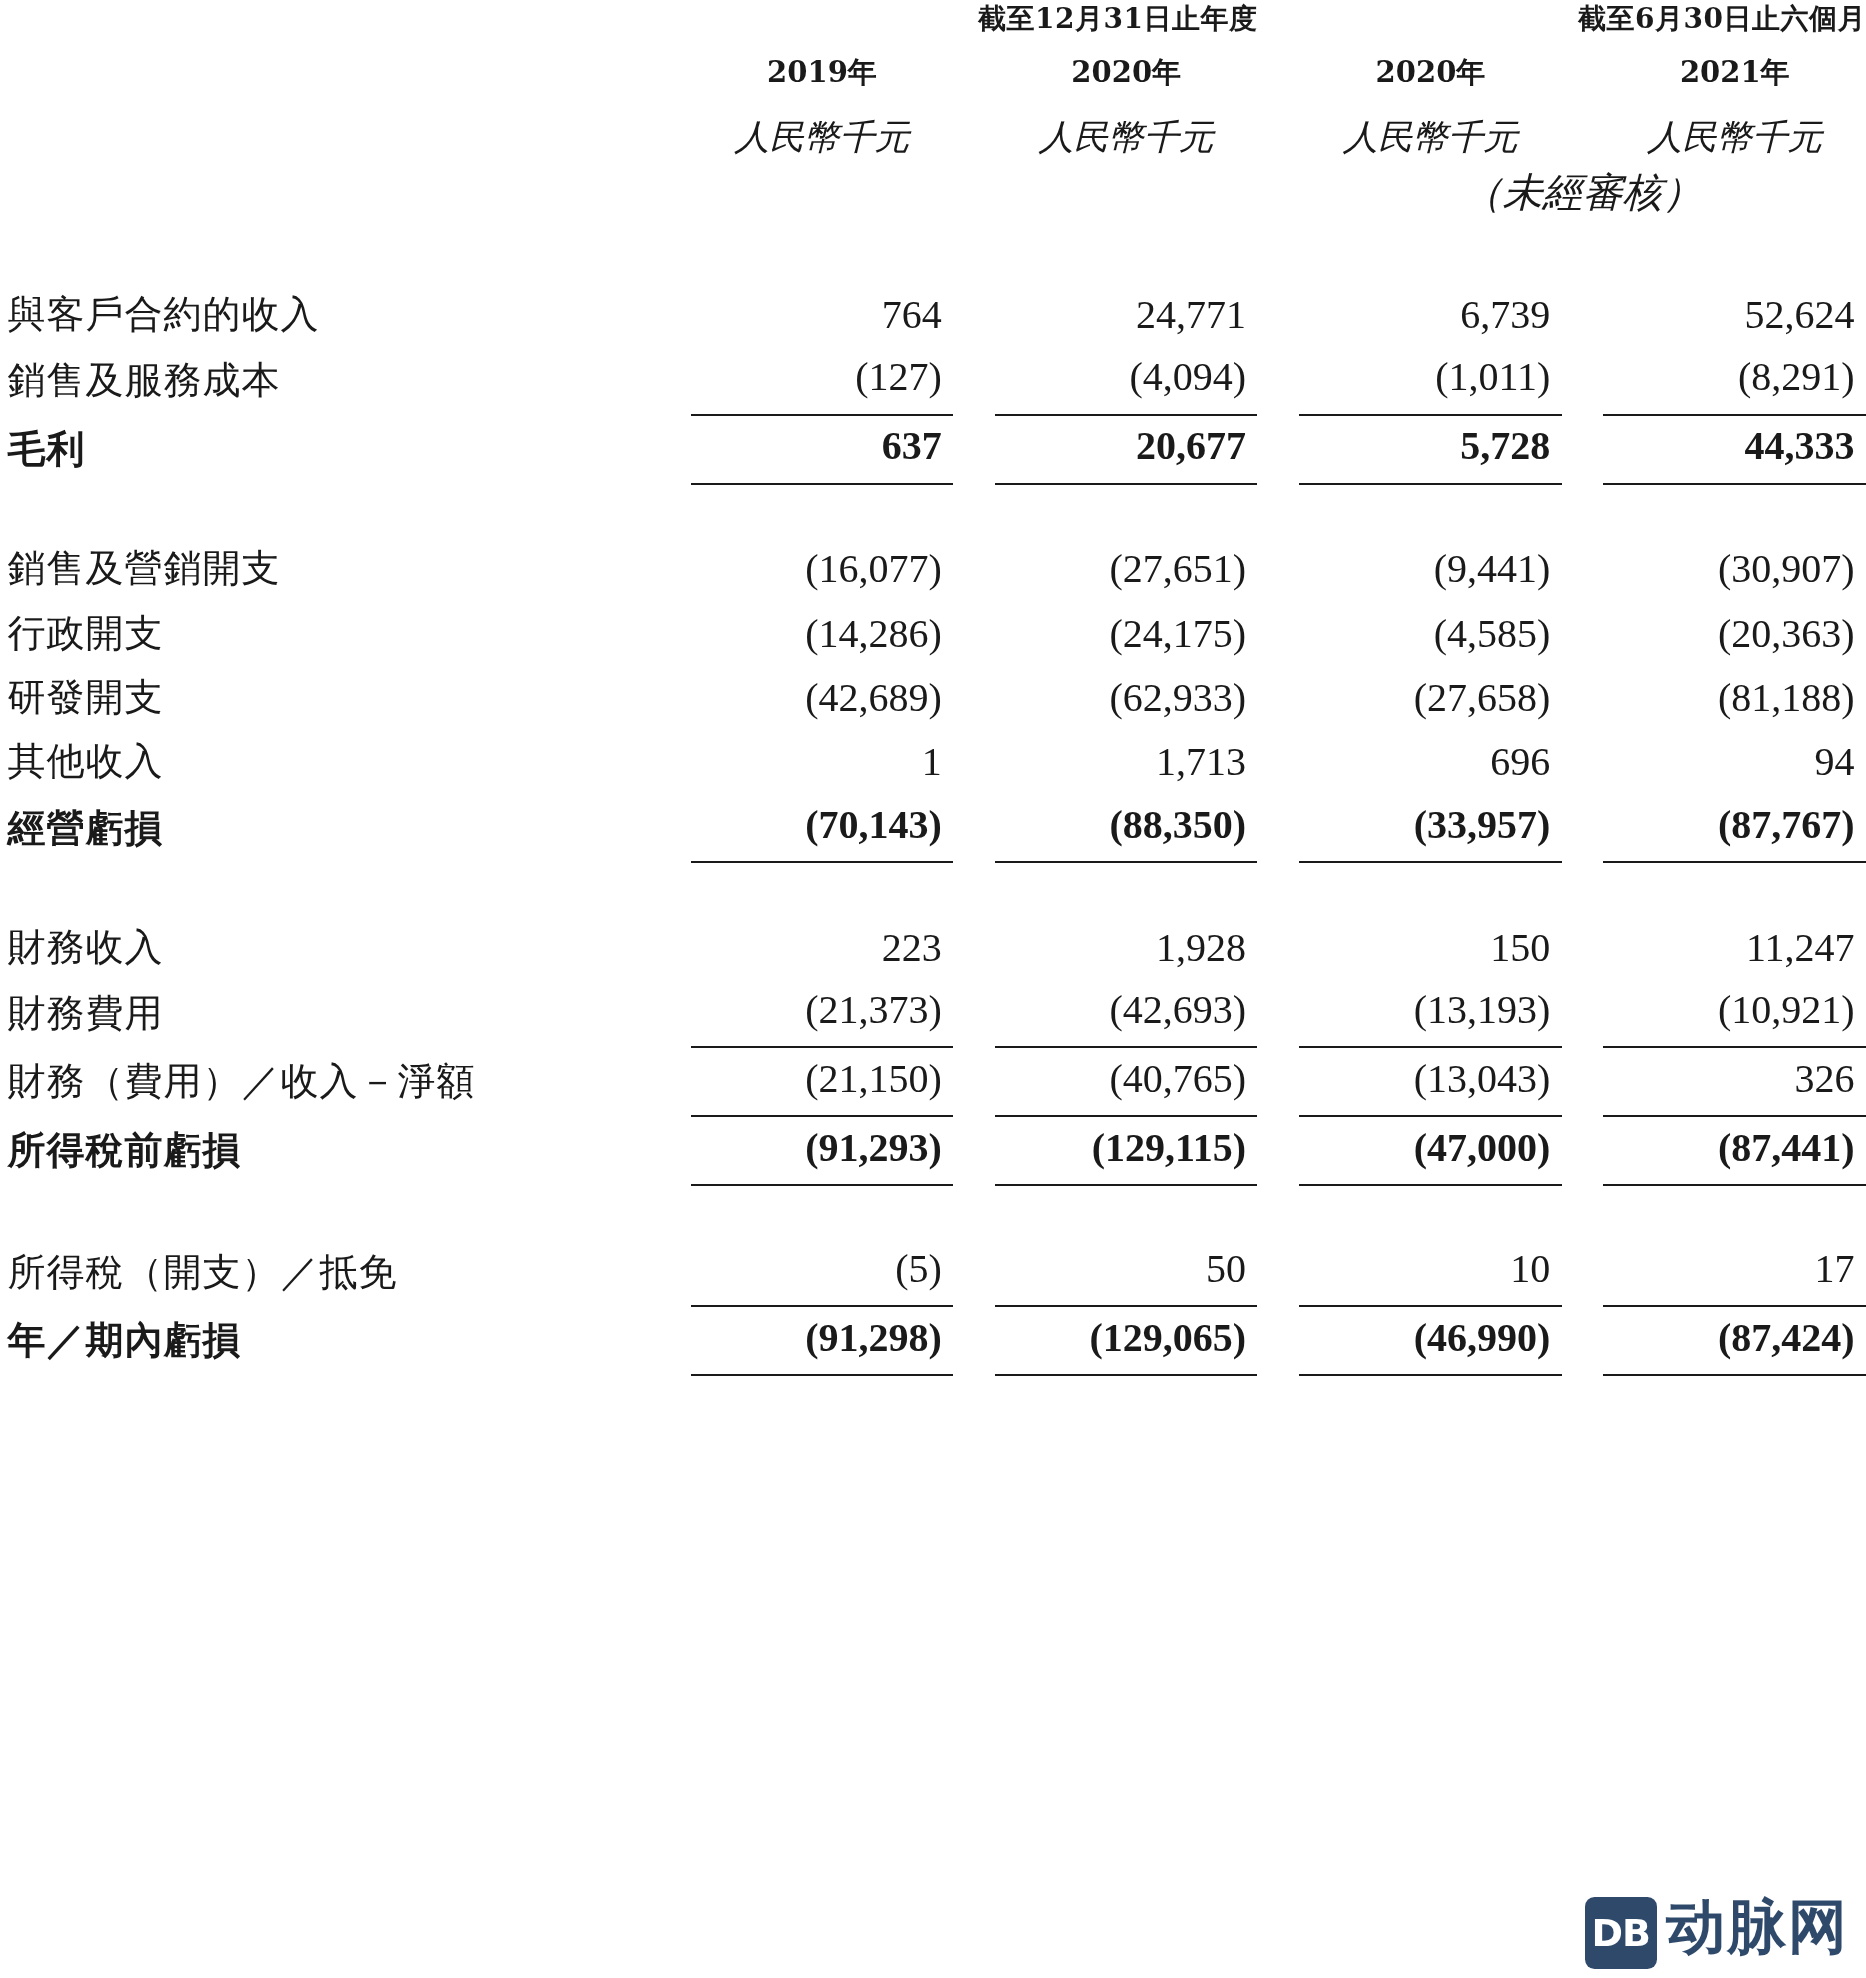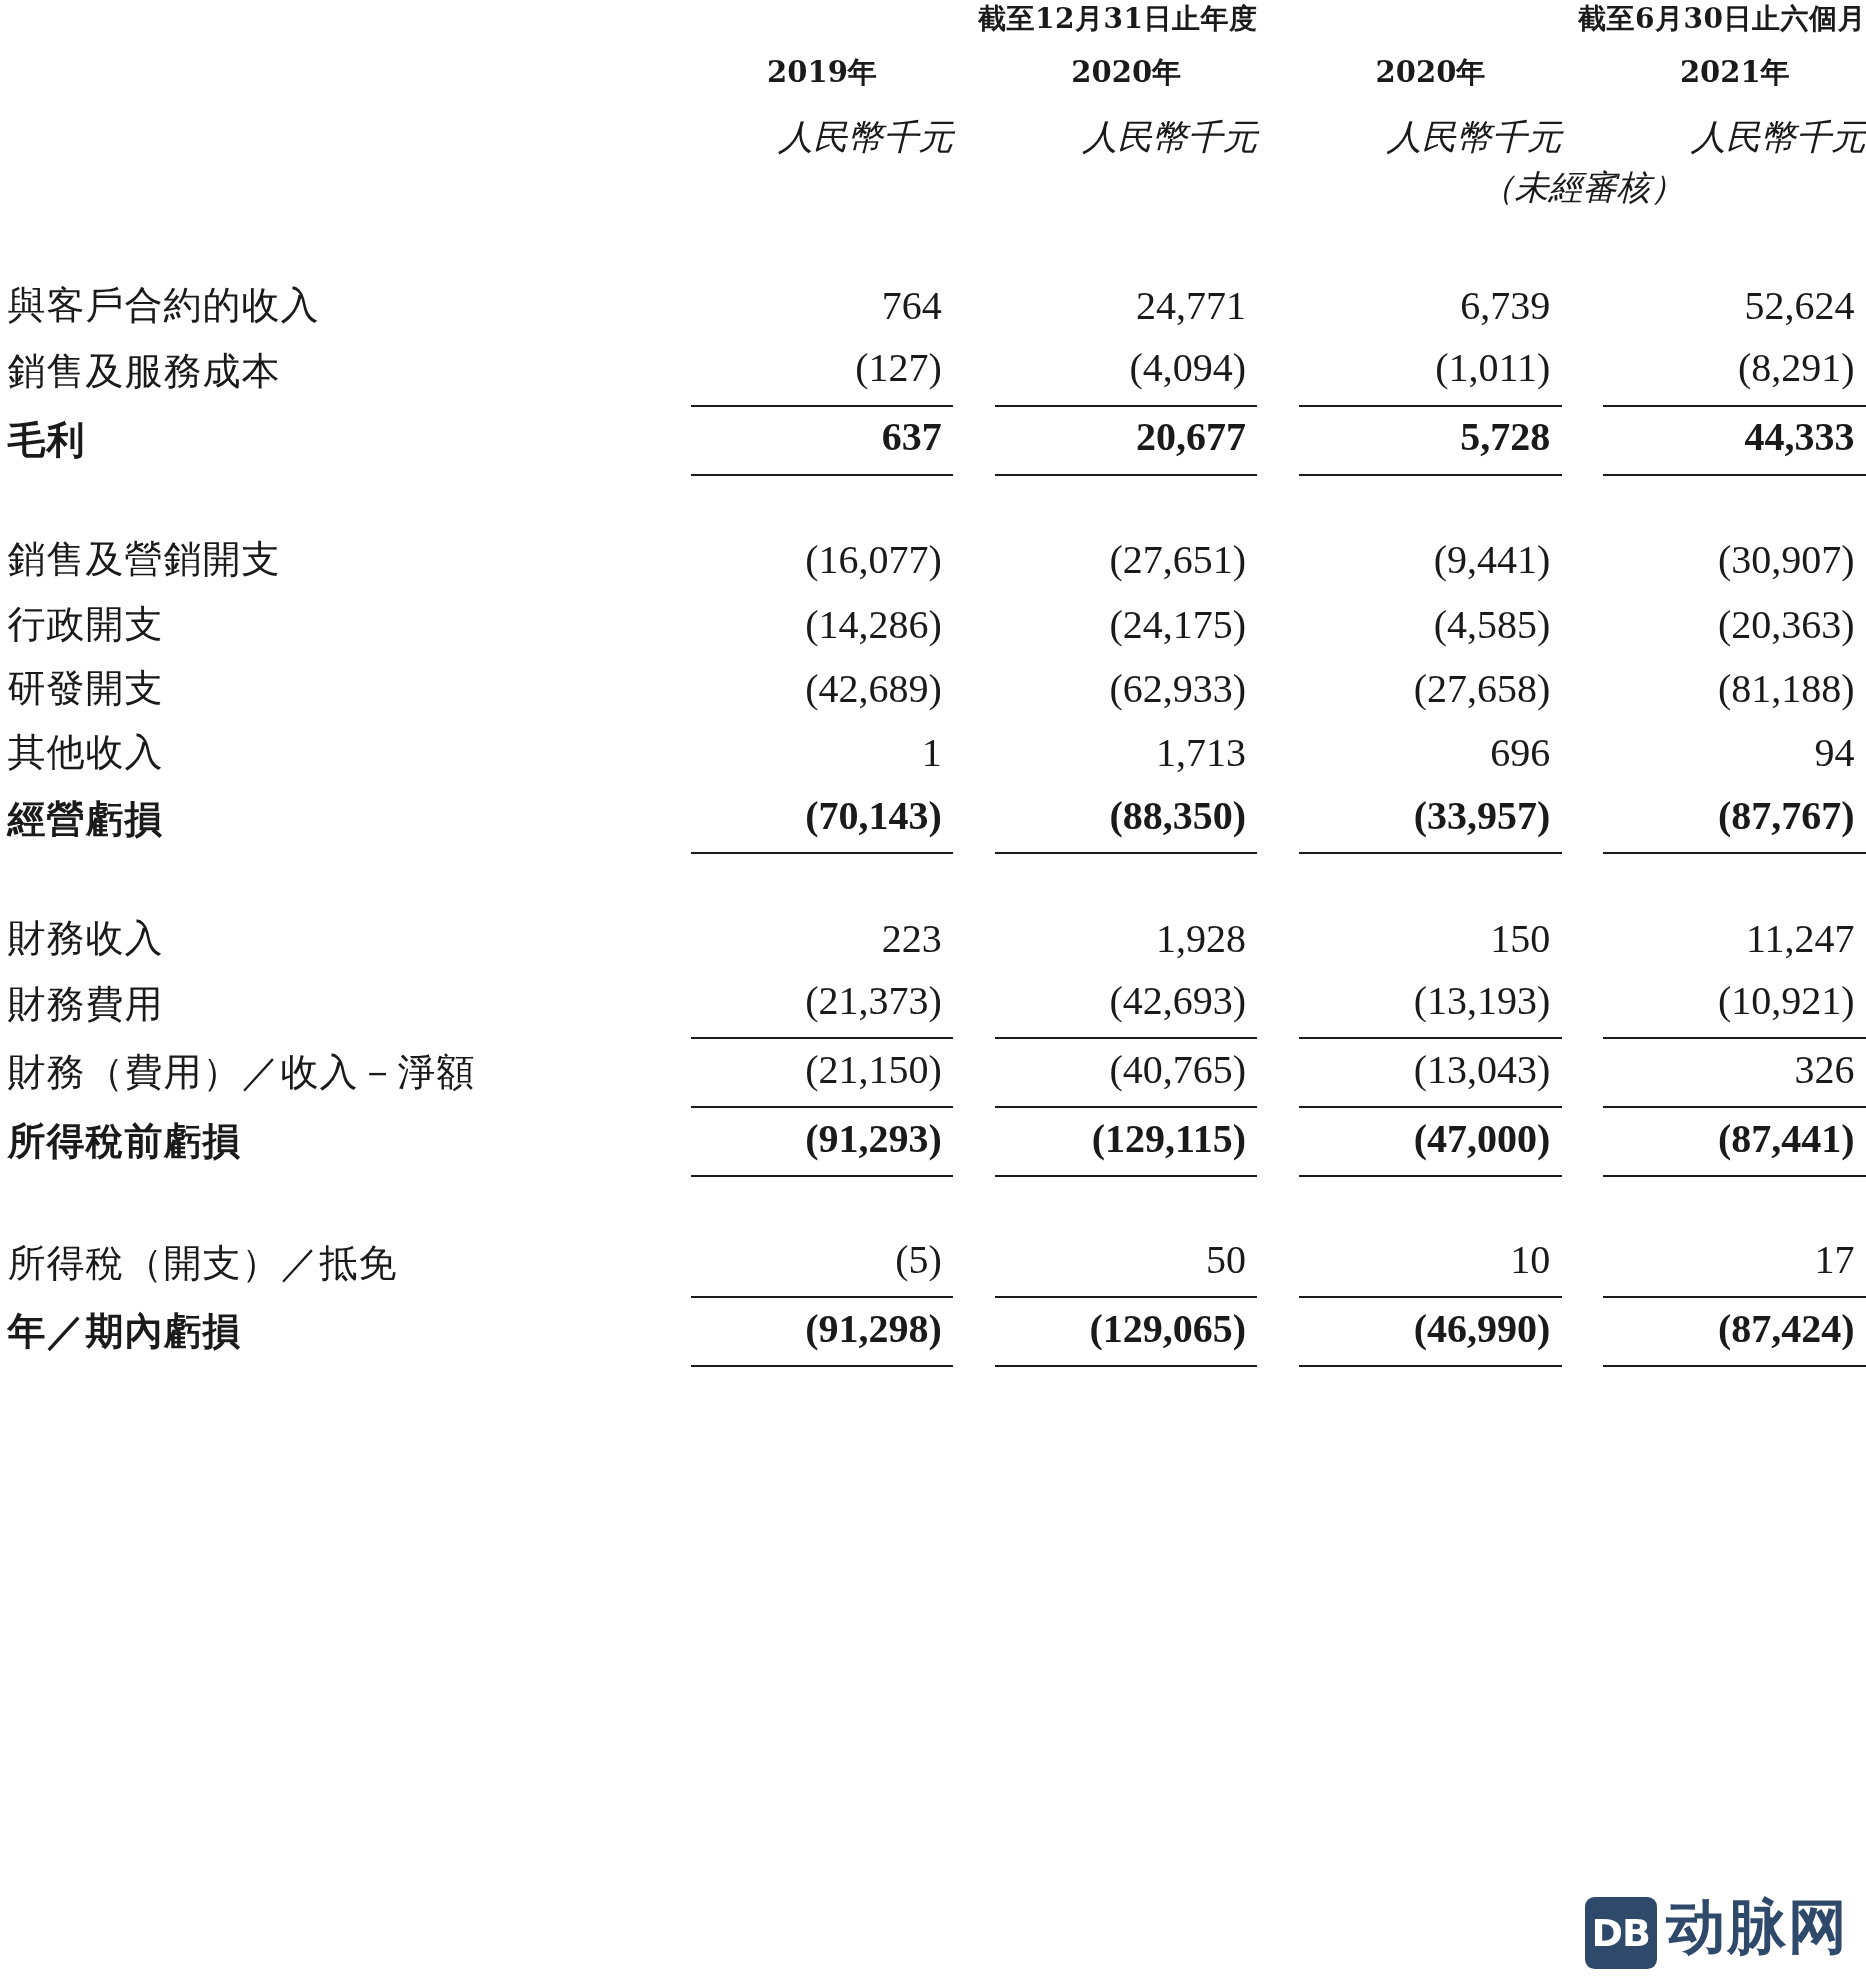--- a/index.html
+++ b/index.html
@@ -41,29 +41,29 @@
     white-space:nowrap;
   }
   .hdr-year {
     text-align:center;
     font-weight:bold;
     font-size:29px;
     padding-bottom:21px;
     white-space:nowrap;
   }
   .hdr-unit {
-    text-align:right;
+    text-align:center;
     font-size:35px;
     font-style:italic;
     padding-bottom:3.8px;
     white-space:nowrap;
   }
   .hdr-unaudited {
     text-align:center;
-    font-size:34px;
+    font-size:40px;
     font-style:italic;
     padding-bottom:9.5px;
     white-space:nowrap;
   }
 
   
   td.lbl {
     font-size:38px;
     text-align:left;
     white-space:nowrap;

